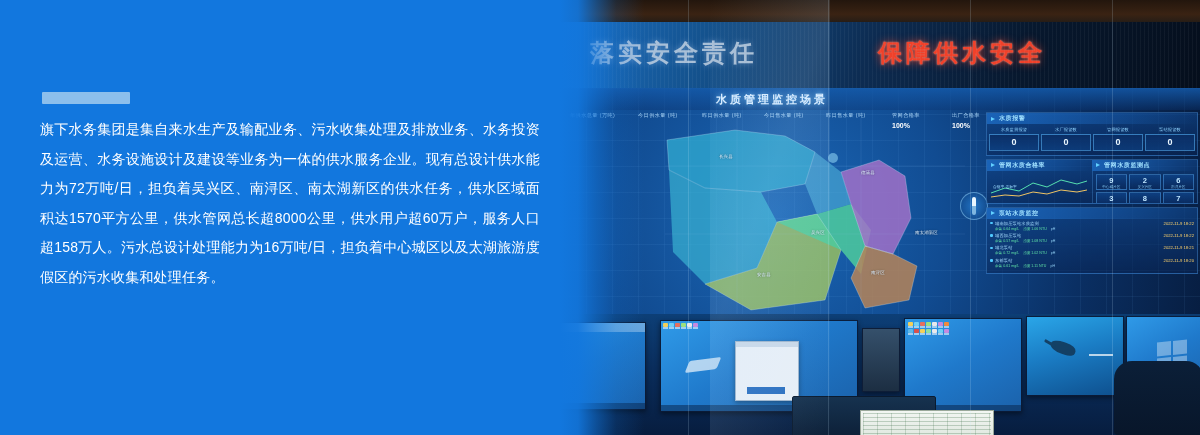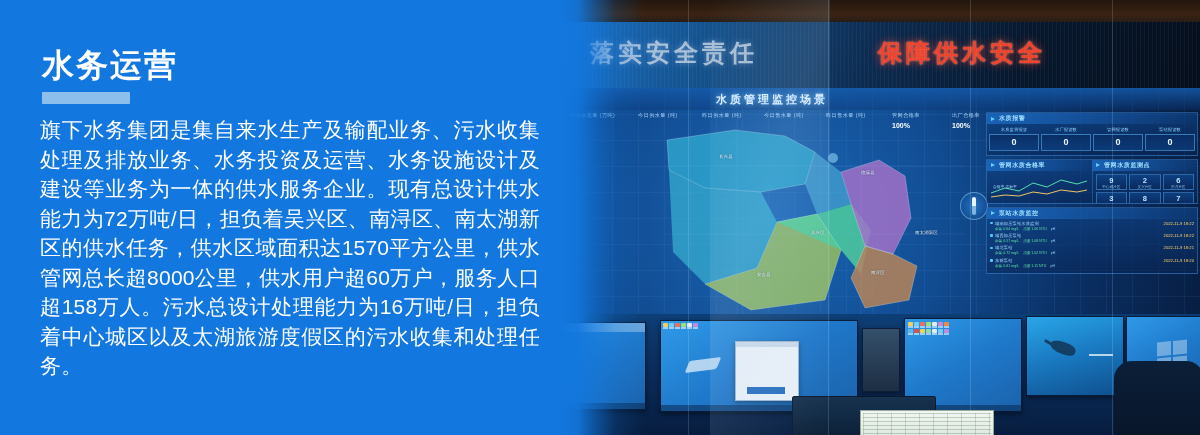--- a/index.html
+++ b/index.html
@@ -16,21 +16,21 @@
     position:absolute;left:42px;top:48px;
     font-size:32px;font-weight:bold;color:#ffffff;letter-spacing:2px;
     line-height:1.1;white-space:nowrap;
   }
   .title-rule{
     position:absolute;left:42px;top:92px;width:88px;height:12px;
     background:#8cbfec;border-radius:1px;
   }
   .body-copy{
     position:absolute;left:40px;top:115px;width:500px;
-    color:#ffffff;font-size:21px;line-height:29.5px;
+    color:#ffffff;font-size:14px;line-height:29.5px;
     letter-spacing:.2px;text-align:justify;text-justify:inter-ideograph;
   }
 
   
   .photo{
     position:absolute;left:520px;top:0;width:680px;height:435px;
     overflow:hidden;background:#0a1730;
   }
   .photo-inner{position:absolute;left:40px;top:0;width:640px;height:435px;overflow:hidden;}
   
@@ -538,18 +538,17 @@
       <div class="glass-seam" style="left:268px"></div>
       <div class="glass-seam" style="left:410px"></div>
       <div class="glass-seam" style="left:552px"></div>
       <div class="glare"></div>
     </div>
 
     <div class="photo-fade"></div>
   </div>
 
   <div class="left-pane">
-    <div class="page-title">水务运营</div>
     <div class="title-rule"></div>
     <div class="body-copy">旗下水务集团是集自来水生产及输配业务、污水收集处理及排放业务、水务投资及运营、水务设施设计及建设等业务为一体的供水服务企业。现有总设计供水能力为72万吨/日，担负着吴兴区、南浔区、南太湖新区的供水任务，供水区域面积达1570平方公里，供水管网总长超8000公里，供水用户超60万户，服务人口超158万人。污水总设计处理能力为16万吨/日，担负着中心城区以及太湖旅游度假区的污水收集和处理任务。</div>
   </div>
 
 </div>
 
 </body></html>

